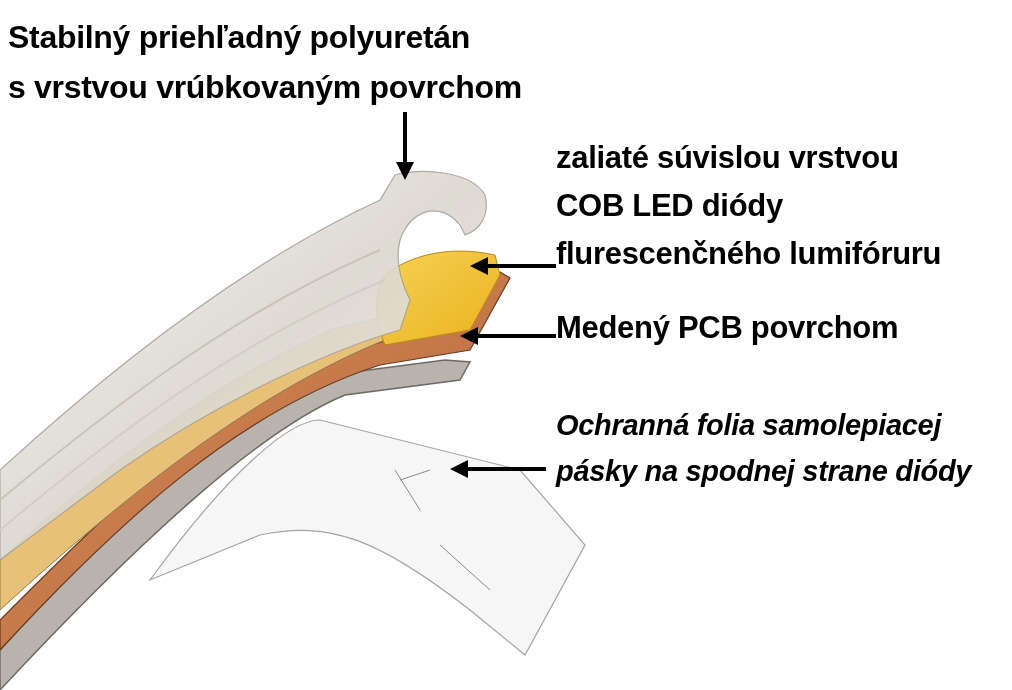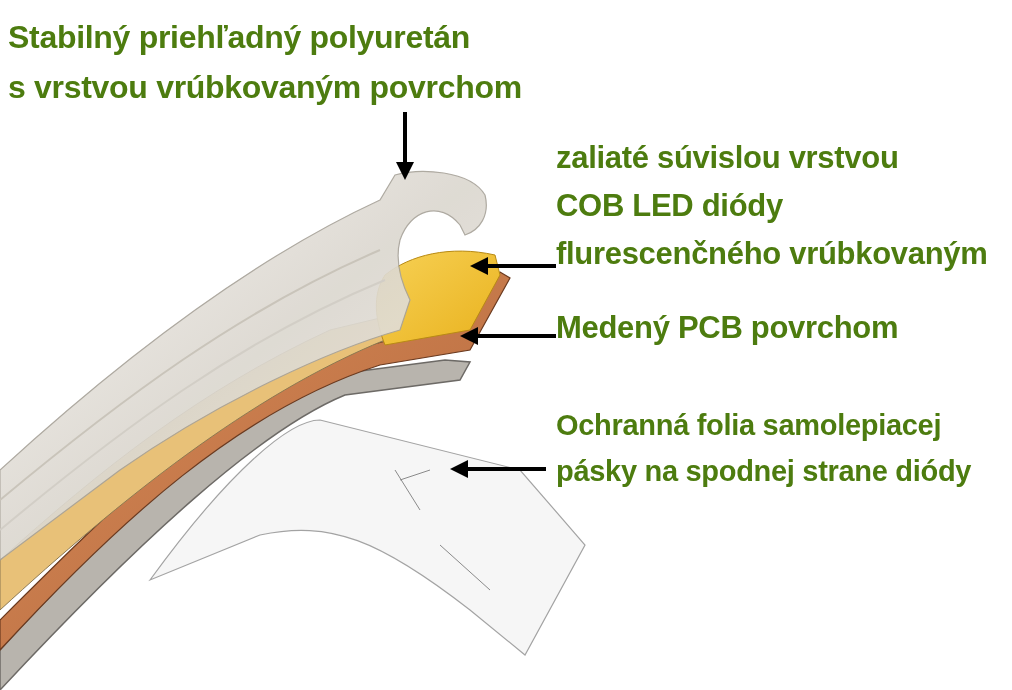--- a/index.html
+++ b/index.html
@@ -1,25 +1,25 @@
 <!DOCTYPE html>
 <html><head>
   <meta charset="utf-8">
   <style>
     html, body { margin: 0; padding: 0; background: #ffffff; }
     body { width: 1012px; height: 690px; position: relative; overflow: hidden;
            font-family: "Liberation Sans", "DejaVu Sans", sans-serif; }
     .illustration { position: absolute; left: 0; top: 0; width: 1012px; height: 690px; }
-    .label { position: absolute; font-weight: bold; color: #4d7c0f; font-size: 31px;
+    .label { position: absolute; font-weight: bold; color: #000000; font-size: 31px;
              line-height: 48px; letter-spacing: -0.3px; white-space: nowrap; }
     .label span { display: block; }
     #label-top { left: 8px; top: 12px; font-size: 32px; line-height: 50px; }
     #label-cob { left: 556px; top: 134px; }
     #label-pcb { left: 556px; top: 304px; }
-    #label-foil { left: 556px; top: 402px; font-size: 29px; line-height: 46px; }
+    #label-foil { left: 556px; top: 402px; font-size: 29px; line-height: 46px; font-style: italic; }
   </style>
 </head>
 <body>
 
 <svg class="illustration" viewBox="0 0 1012 690" xmlns="http://www.w3.org/2000/svg">
   <defs>
     <linearGradient id="gPU" x1="0" y1="0" x2="1" y2="1">
       <stop offset="0" stop-color="#f4f2ee"></stop>
       <stop offset="0.5" stop-color="#dcd8d0"></stop>
       <stop offset="1" stop-color="#efece6"></stop>
@@ -80,21 +80,21 @@
 </svg>
 
 <div class="label" id="label-top">
   <span>Stabilný priehľadný polyuretán</span>
   <span>s vrstvou vrúbkovaným povrchom</span>
 </div>
 
 <div class="label" id="label-cob">
   <span>zaliaté súvislou vrstvou</span>
   <span>COB LED diódy</span>
-  <span>flurescenčného vrúbkovaným</span>
+  <span>flurescenčného lumifóruru</span>
 </div>
 
 <div class="label" id="label-pcb">
   <span>Medený PCB povrchom</span>
 </div>
 
 <div class="label" id="label-foil">
   <span>Ochranná folia samolepiacej</span>
   <span>pásky na spodnej strane diódy</span>
 </div>

